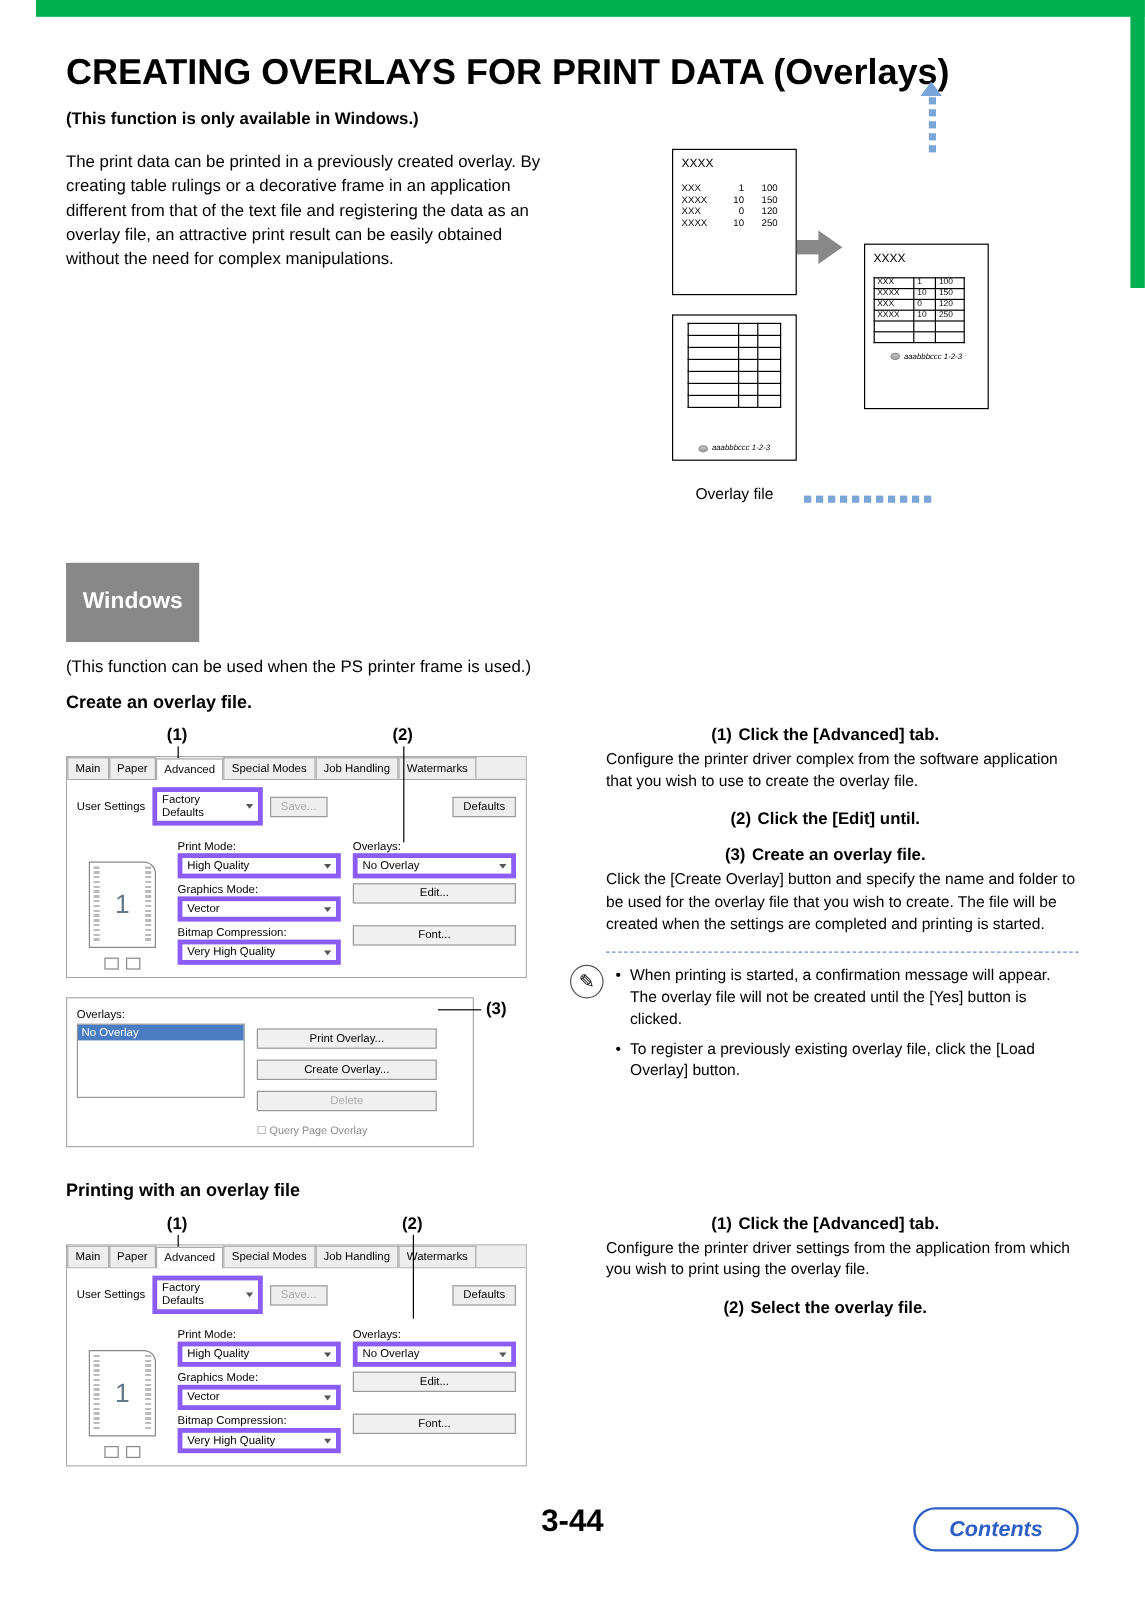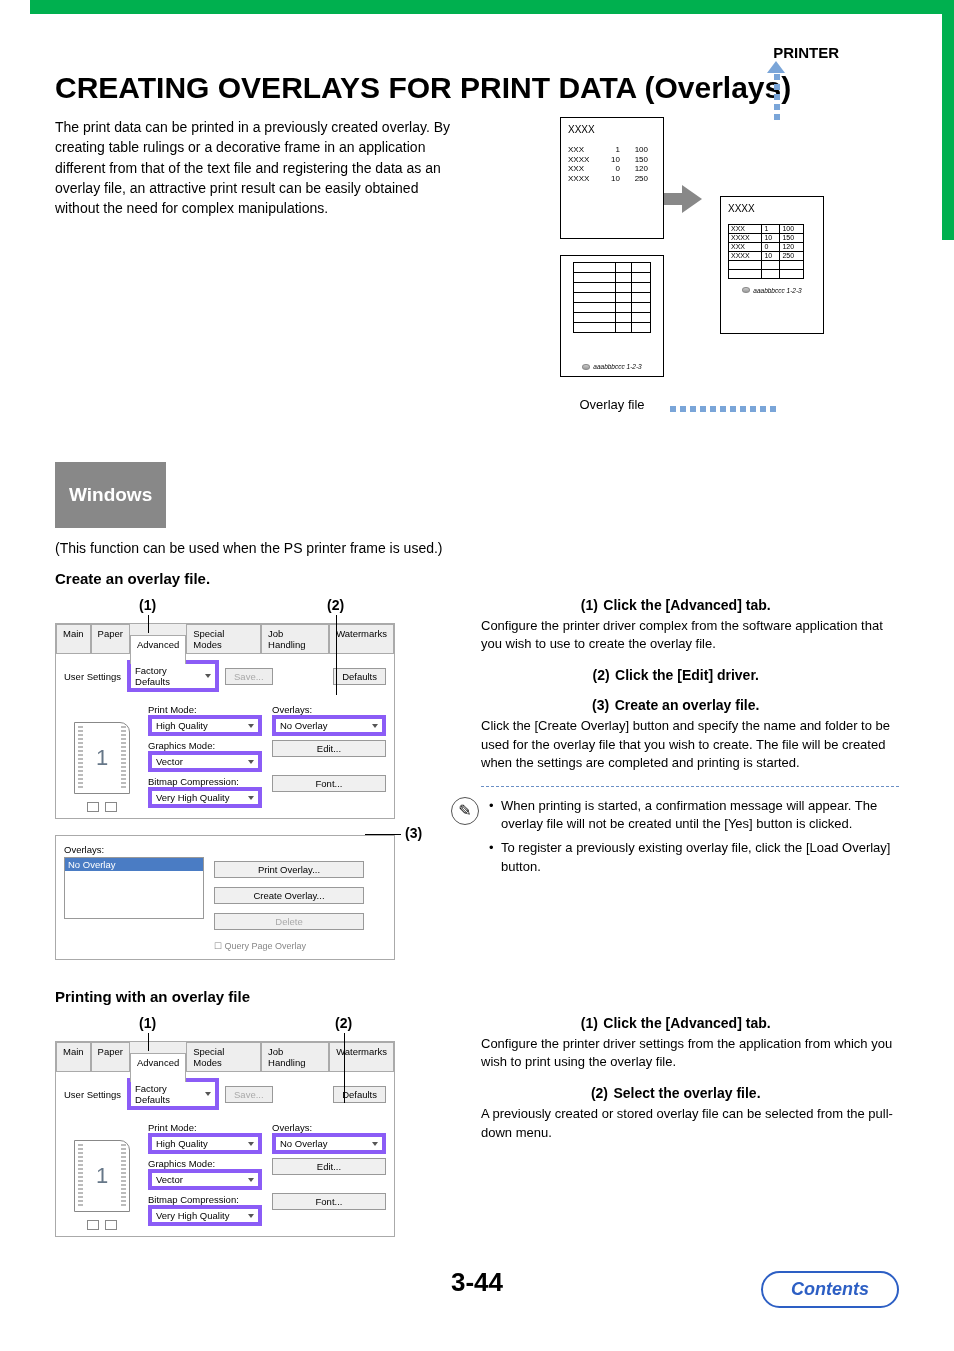--- a/index.html
+++ b/index.html
@@ -136,25 +136,25 @@
   .two-col {
     display:flex; gap:32px; align-items:flex-start;
   }
   .screenshot {
     flex:0 0 360px;
     position:relative;
     padding-top:26px;
   }
   .callout{position:absolute;font-weight:bold;font-size:14px;}
   .win {
-    border:1px solid #aaa;background:#f5f5f5;font-size:10px;width:340px;padding:0;
+    border:1px solid #aaa;background:#f5f5f5;font-size:10px;width:384px;padding:0;
   }
   .tabs{display:flex;border-bottom:1px solid #aaa;background:#eee;}
   .tab{border:1px solid #aaa;border-bottom:none;padding:3px 6px;background:#eee;font-size:9.5px;}
-  .tab.active{background:#fff;font-weight:normal;position:relative;top:11px;}
+  .tab.active{background:#fff;font-weight:normal;position:relative;top:1px;}
   .win-body{padding:8px;display:flex;gap:8px;background:#fff;}
   .win-left{width:76px;display:flex;flex-direction:column;align-items:center;}
   .page-icon{border:1.5px solid #888;width:56px;height:72px;border-radius:0 10px 0 0;display:flex;align-items:center;justify-content:center;font-size:22px;color:#678;margin-top:22px;position:relative;}
   .page-icon::before{content:"";position:absolute;left:3px;top:3px;bottom:3px;width:5px;background:repeating-linear-gradient(#bbb,#bbb 2px,#fff 2px,#fff 4px);}
   .page-icon::after{content:"";position:absolute;right:3px;top:3px;bottom:3px;width:5px;background:repeating-linear-gradient(#bbb,#bbb 2px,#fff 2px,#fff 4px);}
   .tiny-icons{display:flex;gap:6px;margin-top:8px;}
   .tiny-icons span{width:12px;height:10px;border:1px solid #888;}
   .win-right{flex:1;}
   .row-top{display:flex;gap:6px;align-items:center;margin-bottom:8px;font-size:9.5px;}
   .dd{border:4px solid #8b5cf6;background:#fff;padding:1px 4px;display:flex;justify-content:space-between;align-items:center;font-size:9.5px;min-width:70px;}
@@ -193,25 +193,23 @@
   .leader{position:absolute;border-top:1.2px solid #000;}
   .leader-v{position:absolute;border-left:1.2px solid #000;}
 </style>
 </head>
 <body>
 
 <div class="top-bar"></div>
 <div class="green-side"></div>
 
 <div class="page">
-  <div class="header-row">
-    <span class="section-label">PRINTER</span>
-  </div>
 
   <h1>CREATING OVERLAYS FOR PRINT DATA (Overlays)</h1>
+  <p class="subtitle">(This function is only available in Windows.)</p>
 
   <div class="intro-row">
     <p class="intro-text">The print data can be printed in a previously created overlay. By creating table rulings or a decorative frame in an application different from that of the text file and registering the data as an overlay file, an attractive print result can be easily obtained without the need for complex manipulations.</p>
 
     <div class="illustration">
       <div class="illu-row">
         <div class="illu-col">
 
           <div class="doc-box small">
             <div class="doc-title">XXXX</div>
@@ -453,21 +451,21 @@
       <div class="leader" style="left:310px;top:237px;width:36px;"></div>
       <span class="callout" style="left:350px;top:228px;">(3)</span>
     </div>
 
     <div class="instructions">
       <div class="inst-item">
         <div class="inst-head"><span class="inst-num">(1)</span><span>Click the [Advanced] tab.</span></div>
         <div class="inst-body">Configure the printer driver complex from the software application that you wish to use to create the overlay file.</div>
       </div>
       <div class="inst-item">
-        <div class="inst-head"><span class="inst-num">(2)</span><span>Click the [Edit] driver.</span></div>
+        <div class="inst-head"><span class="inst-num">(2)</span><span>Click the [Edit] until.</span></div>
       </div>
       <div class="inst-item">
         <div class="inst-head"><span class="inst-num">(3)</span><span>Create an overlay file.</span></div>
         <div class="inst-body">Click the [Create Overlay] button and specify the name and folder to be used for the overlay file that you wish to create. The file will be created when the settings are completed and printing is started.</div>
       </div>
       <hr class="hr-dots">
       <div class="note-row">
         <div class="pencil-icon">✎</div>
         <ul class="bullets">
           <li>When printing is started, a confirmation message will appear. The overlay file will not be created until the [Yes] button is clicked.</li>
@@ -553,20 +551,19 @@
       </div>
     </div>
 
     <div class="instructions">
       <div class="inst-item">
         <div class="inst-head"><span class="inst-num">(1)</span><span>Click the [Advanced] tab.</span></div>
         <div class="inst-body">Configure the printer driver settings from the application from which you wish to print using the overlay file.</div>
       </div>
       <div class="inst-item">
         <div class="inst-head"><span class="inst-num">(2)</span><span>Select the overlay file.</span></div>
-        <div class="inst-body">A previously created or stored overlay file can be selected from the pull-down menu.</div>
       </div>
     </div>
   </div>
 
   <div class="page-num">3-44</div>
   <a class="contents-btn">Contents</a>
 </div>
 
 </body></html>

